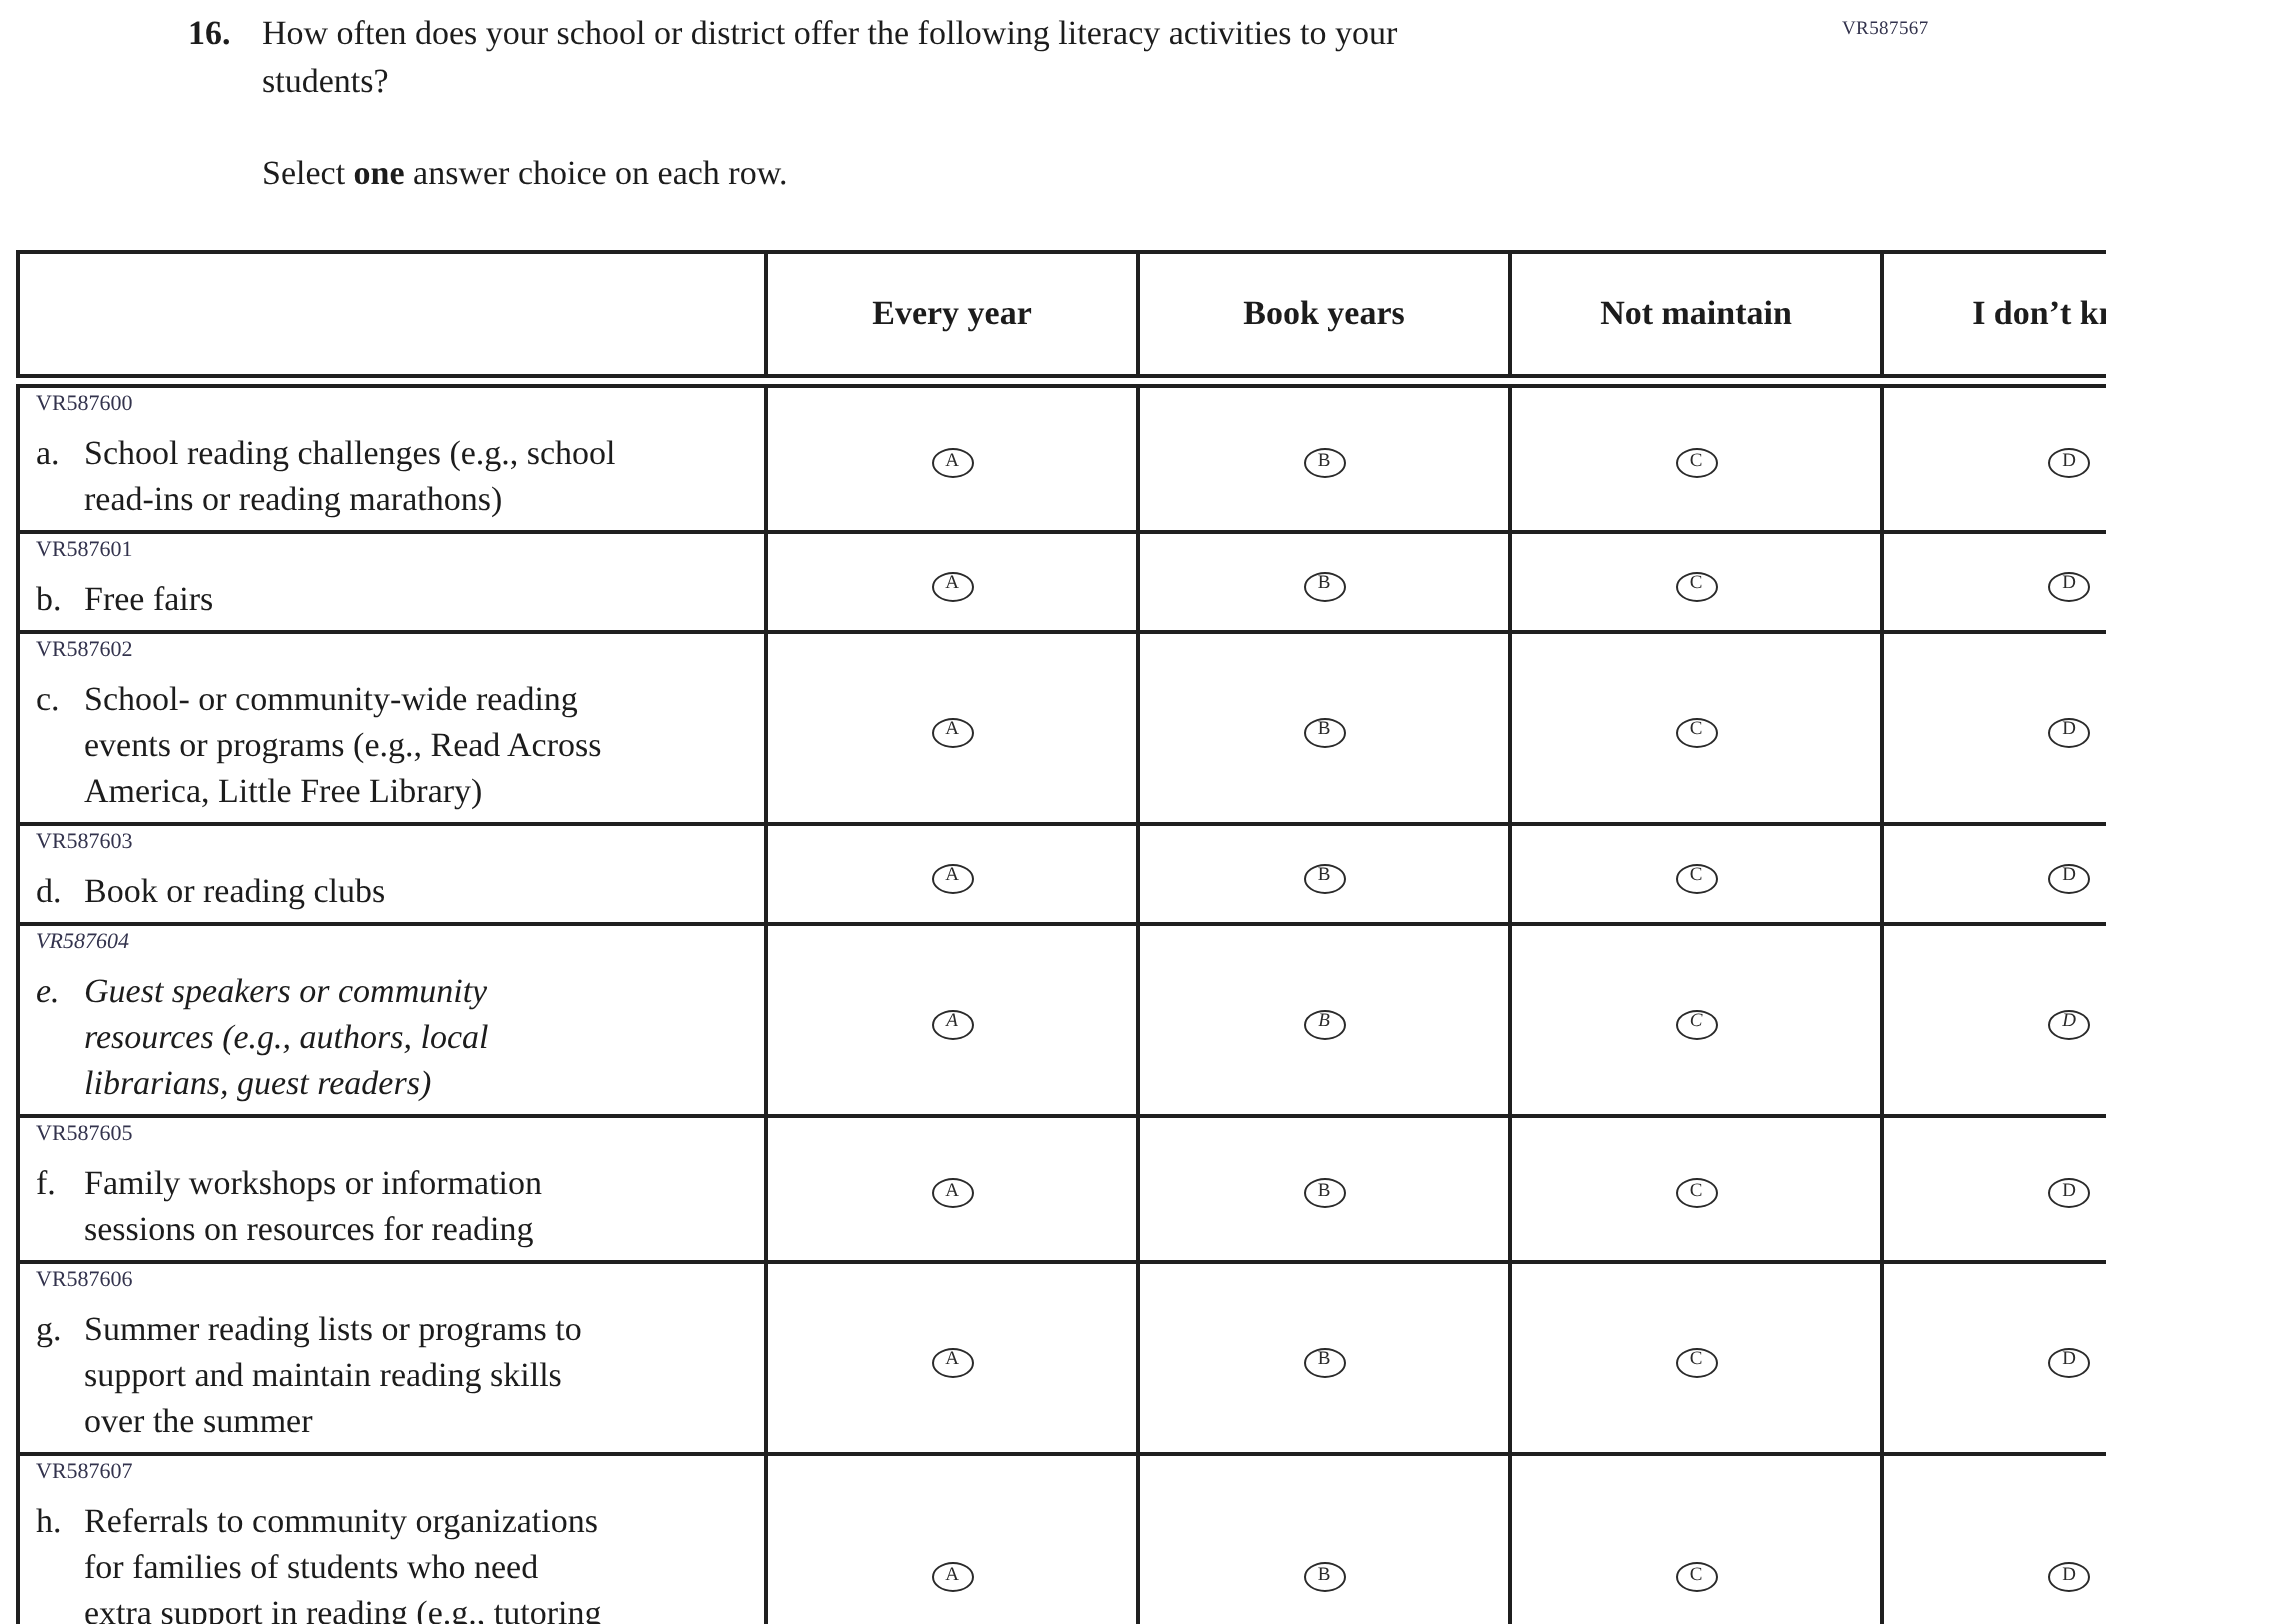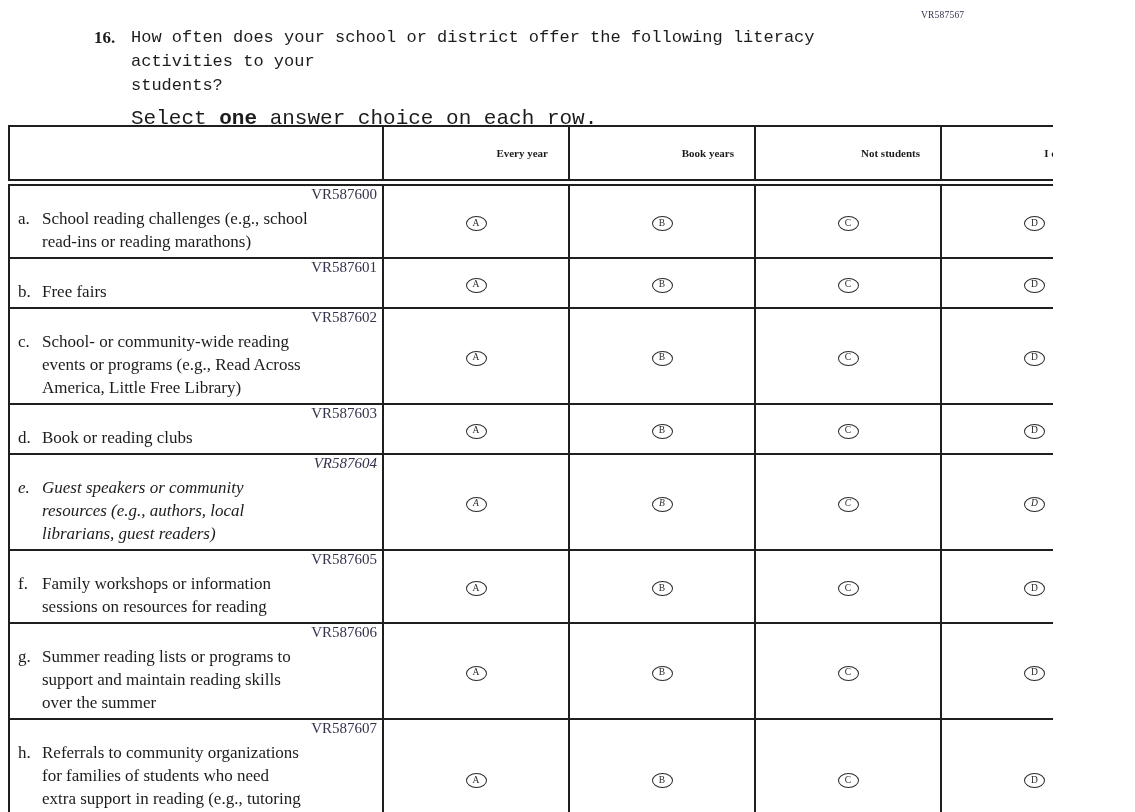--- a/index.html
+++ b/index.html
@@ -16,69 +16,69 @@
   .form-code {
     position: absolute;
     top: 10px;
     left: 921px;
     font-size: 9.5px;
     letter-spacing: 0.2px;
     color: #33334d;
   }
   .question {
     position: absolute;
-    top: 26px;
+    top: 5px;
     left: 94px;
     display: flex;
   }
   .q-num {
     width: 37px;
     flex: none;
     font-weight: bold;
     font-size: 17px;
     line-height: 24px;
   }
-  .q-body { width: 740px; font-family: Liberation Mono, monospace; }
+  .q-body { width: 740px; }
   .q-text {
     font-size: 17px;
     line-height: 24px;
     white-space: pre-line;
   }
   .q-instruction {
-    margin-top: 9px;
-    font-size: 21px;
+    margin-top: 22px;
+    font-size: 17px;
     line-height: 24px;
   }
   table.matrix {
     position: absolute;
     top: 125px;
     left: 8px;
     width: 1119px;
     border-collapse: collapse;
     table-layout: fixed;
   }
   table.matrix th, table.matrix td {
     border: 2px solid #1f1f1f;
   }
   table.matrix thead th {
     border-bottom: 7px double #1f1f1f;
-    font-size: 11px;
+    font-size: 17px;
     font-weight: bold;
-    text-align: right;
+    text-align: center;
     vertical-align: middle;
     padding: 20px;
   }
   td.label-cell {
     vertical-align: top;
     padding: 2px 4px 4px 8px;
     background: #ffffff;
   }
   .vr-code {
-    text-align: right;
-    font-size: 15px;
+    text-align: left;
+    font-size: 11px;
     line-height: 12px;
     color: #33334d;
     padding-right: 1px;
   }
   .item-label {
     display: flex;
     margin-top: 7px;
     font-size: 17px;
     line-height: 23px;
   }
@@ -125,21 +125,21 @@
       <col style="width:186px">
       <col style="width:186px">
       <col style="width:186px">
       <col style="width:187px">
     </colgroup>
     <thead>
       <tr style="height:34px;">
         <th></th>
         <th>Every year</th>
         <th>Book years</th>
-        <th>Not students</th>
+        <th>Not maintain</th>
         <th>I don’t know.</th>
       </tr>
     </thead>
     <tbody id="table-body">
         <tr style="height: 74px;">
       <td class="label-cell">
         <div class="vr-code">VR587600</div>
         <div class="item-label">
           <span class="item-letter">a.</span>
           <span class="item-text">School reading challenges (e.g., school

